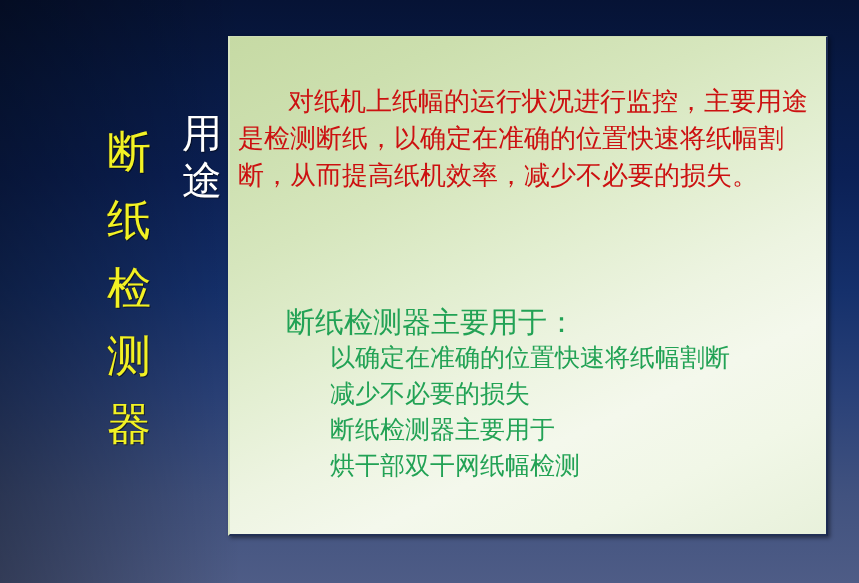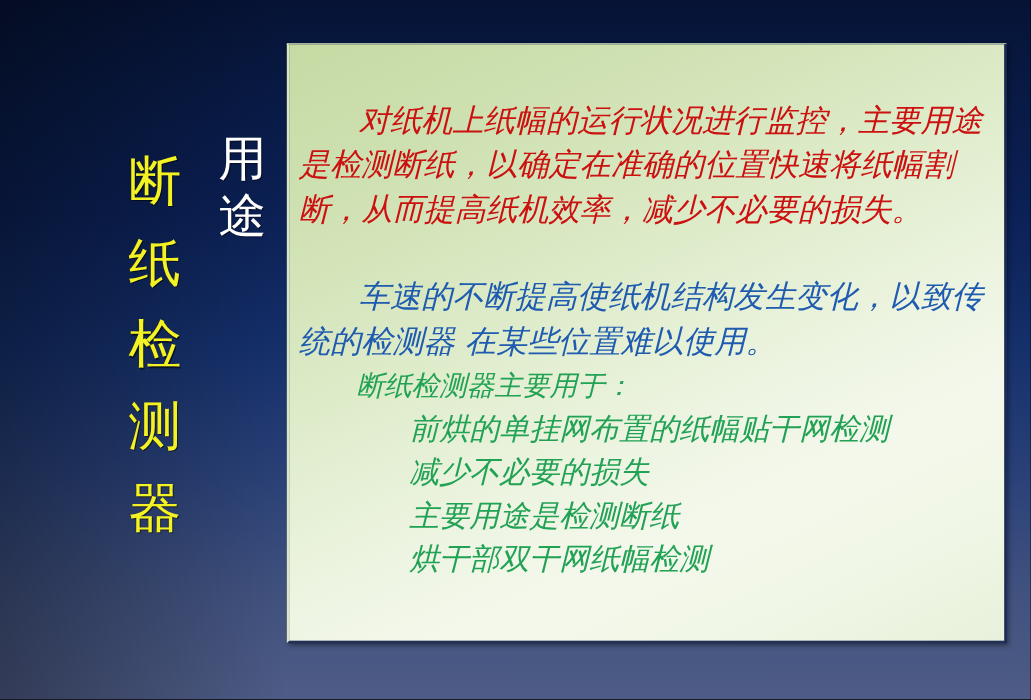--- a/index.html
+++ b/index.html
@@ -76,21 +76,21 @@
     height: 47px;
     color: #ffffff;
     font-family: "DejaVu Serif", "Liberation Serif", serif;
     font-weight: 400;
     text-shadow: 1px 1px 1px rgba(0,0,0,0.5);
   }
 
   
   #panel {
     position: absolute;
-    left: 239px;
+    left: 228px;
     top: 36px;
     width: 600px;
     height: 500px;
     z-index: 2;
     box-sizing: border-box;
     border-left: 2px solid #d9e6c2;
     border-top: 1px solid #cddcb4;
     border-right: 2px solid #1b2a52;
     border-bottom: 2px solid #223055;
     background:
@@ -98,21 +98,20 @@
         #c6daa4 0%,
         #ccdfae 14%,
         #d6e6bd 30%,
         #e2eed0 46%,
         #edf4e1 60%,
         #f4f8ec 72%,
         #f1f7e7 84%,
         #e8f1db 100%);
     box-shadow: 2px 2px 4px rgba(0,0,0,0.45);
     overflow: hidden;
-    font-style: italic;
   }
   #panel .panel-inner {
     position: absolute;
     left: 0; top: 0; right: 0; bottom: 0;
     padding: 0;
   }
 
   .para {
     margin: 0;
     font-family: "DejaVu Sans", "Liberation Sans", sans-serif;
@@ -144,21 +143,21 @@
     text-indent: 50px;
     text-align: left;
   }
   
   #green-head {
     position: absolute;
     left: 56px;
     top: 267px;
     width: 540px;
     color: #22a255;
-    font-size: 23px;
+    font-size: 29px;
     line-height: 36px;
   }
   
   #green-list {
     position: absolute;
     left: 100px;
     top: 303px;
     width: 496px;
     margin: 0;
     padding: 0;
@@ -189,27 +188,26 @@
   <div id="subtitle">
     <span class="vchar">用</span>
     <span class="vchar">途</span>
   </div>
 
   <div id="panel">
     <div class="panel-inner">
 
       <p class="para" id="red-para">对纸机上纸幅的运行状况进行监控，主要用途是检测断纸，以确定在准确的位置快速将纸幅割断，从而提高纸机效率，减少不必要的损失。</p>
 
-      <p class="para" id="blue-para">车速的不断提高使纸机结构发生变化，以致传统的检测器 在某些位置难以使用。</p>
 
       <p class="para" id="green-head">断纸检测器主要用于：</p>
 
       <ul id="green-list">
-        <li>前烘的单挂网布置的纸幅贴干网检测</li>
+        <li>以确定在准确的位置快速将纸幅割断</li>
         <li>减少不必要的损失</li>
-        <li>主要用途是检测断纸</li>
+        <li>断纸检测器主要用于</li>
         <li>烘干部双干网纸幅检测</li>
       </ul>
 
     </div>
   </div>
 
 </div>
 
 </body></html>

